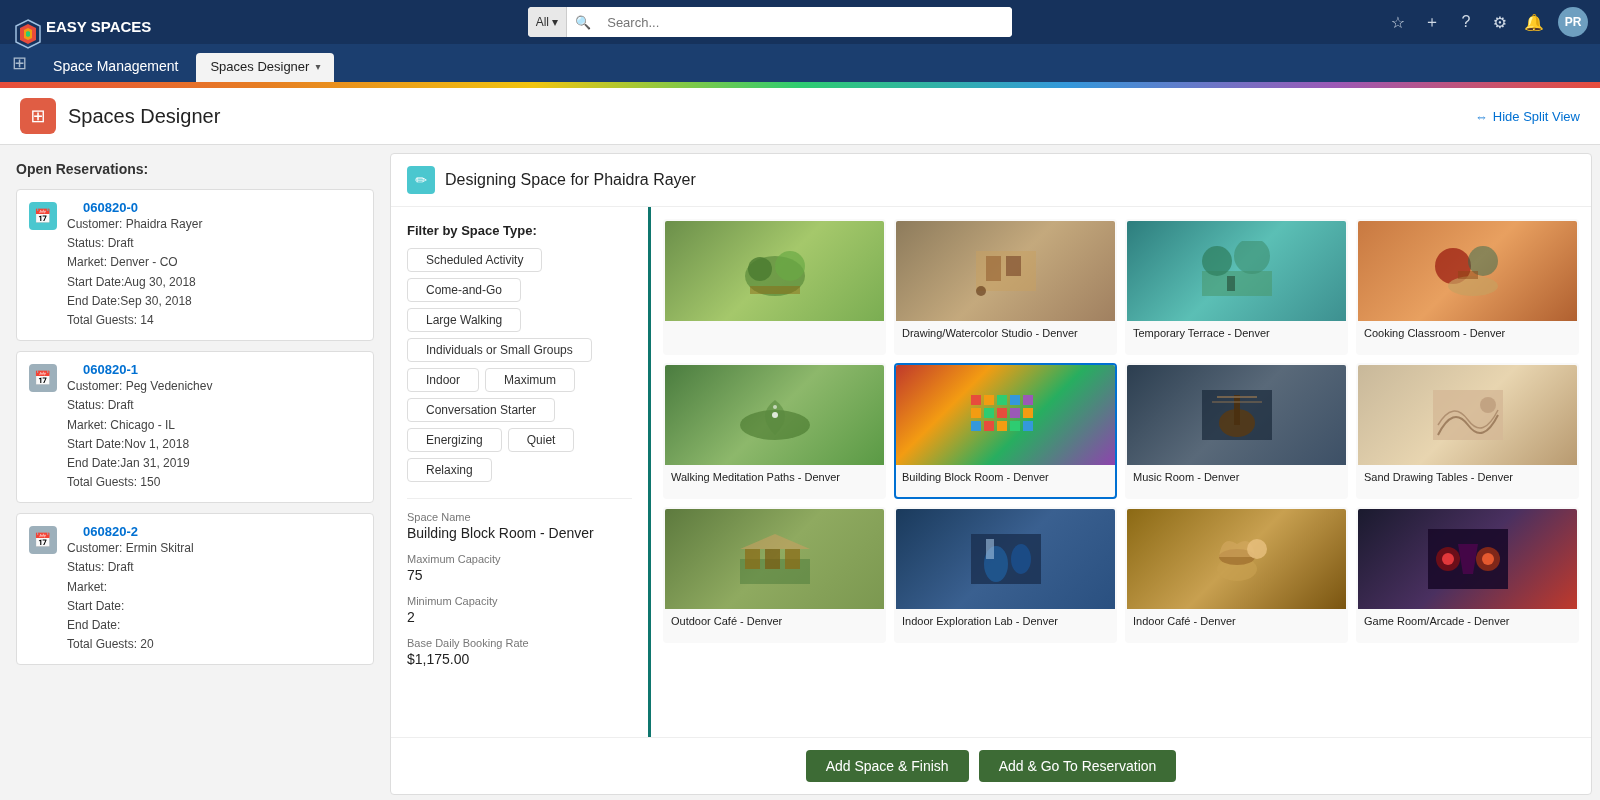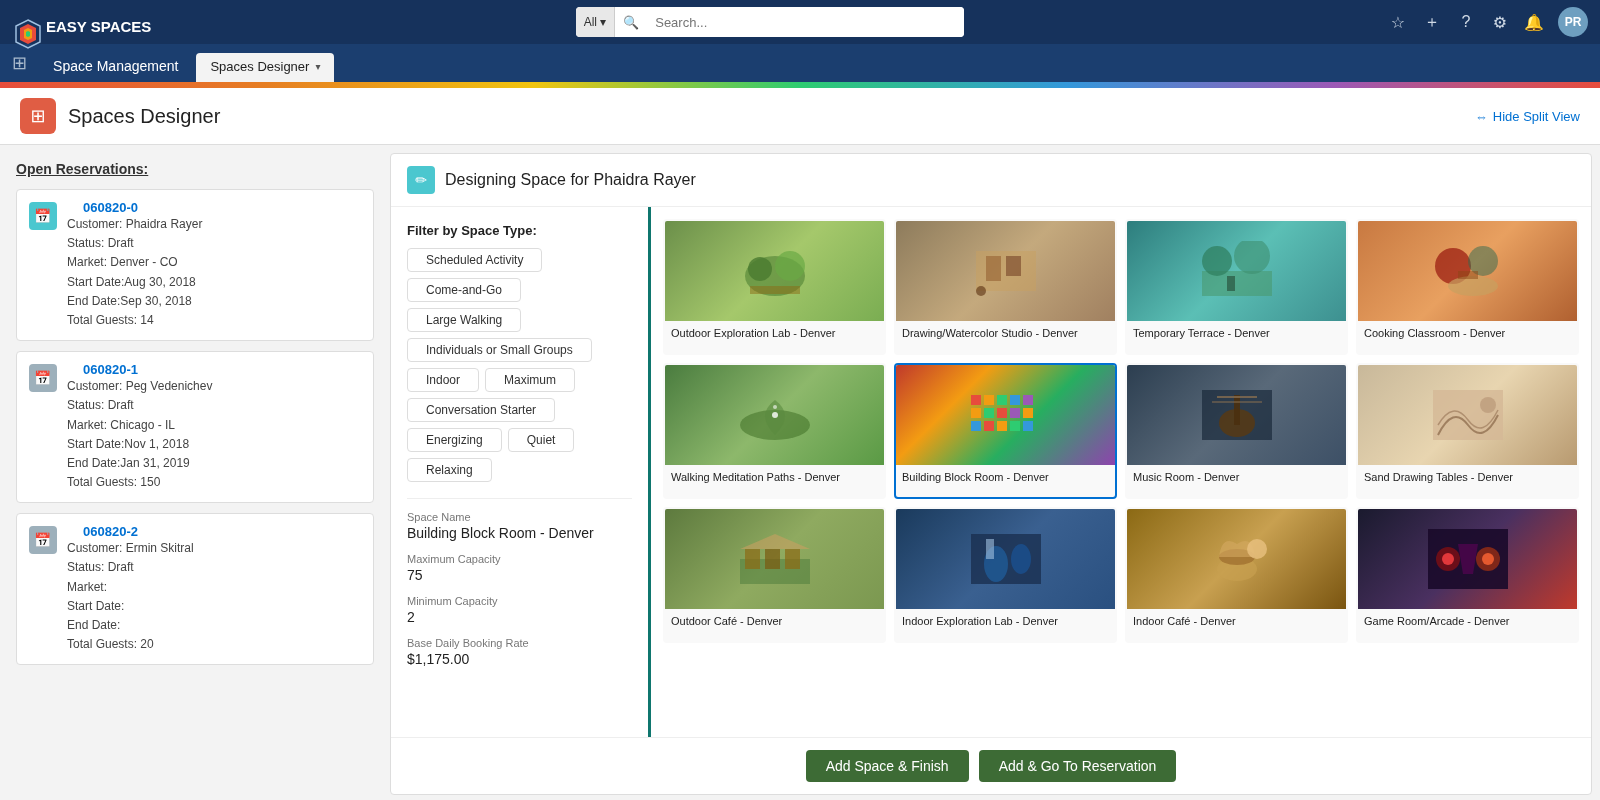--- a/index.html
+++ b/index.html
@@ -32,21 +32,21 @@
     .search-bar-wrap {
       flex: 1;
       display: flex;
       justify-content: center;
     }
     .search-bar {
       display: flex;
       align-items: center;
       background: white;
       border-radius: 4px;
-      width: 388px;
+      width: 484px;
       height: 30px;
       overflow: hidden;
     }
     .search-all {
       background: #e8e8e8;
       border: none;
       padding: 0 8px;
       height: 100%;
       font-size: 12px;
       color: #333;
@@ -189,21 +189,20 @@
       flex-shrink: 0;
       background: #f3f3f3;
       padding: 16px;
       overflow-y: auto;
     }
     .sidebar-title {
       font-size: 14px;
       font-weight: 700;
       color: #333;
       margin-bottom: 12px;
-      text-decoration: underline;
     }
     .reservation-card {
       background: white;
       border: 1px solid #ddd;
       border-radius: 4px;
       padding: 10px 12px;
       margin-bottom: 10px;
       display: flex;
       gap: 10px;
       align-items: flex-start;
@@ -536,21 +535,20 @@
 
           <div class="space-card">
             <div class="space-card-img-placeholder card-green">
               <svg width="80" height="60" viewBox="0 0 80 60">
                   <ellipse cx="40" cy="35" rx="30" ry="20" fill="#5a8a3a" opacity="0.7"></ellipse>
                   <circle cx="25" cy="28" r="12" fill="#4a7a30" opacity="0.8"></circle>
                   <circle cx="55" cy="25" r="15" fill="#6aaa45" opacity="0.7"></circle>
                   <rect x="15" y="45" width="50" height="8" fill="#8B6914" opacity="0.5"></rect>
                 </svg>
             </div>
-            <div class="space-card-label">Outdoor Exploration Lab - Denver</div>
           </div>
           <div class="space-card">
             <div class="space-card-img-placeholder card-brown">
               <svg width="80" height="60" viewBox="0 0 80 60">
                   <rect x="10" y="10" width="60" height="40" fill="#c8a060" opacity="0.5"></rect>
                   <rect x="20" y="15" width="15" height="25" fill="#a07040" opacity="0.8"></rect>
                   <rect x="40" y="15" width="15" height="20" fill="#805030" opacity="0.7"></rect>
                   <circle cx="15" cy="50" r="5" fill="#5a3010" opacity="0.6"></circle>
                 </svg>
             </div>

